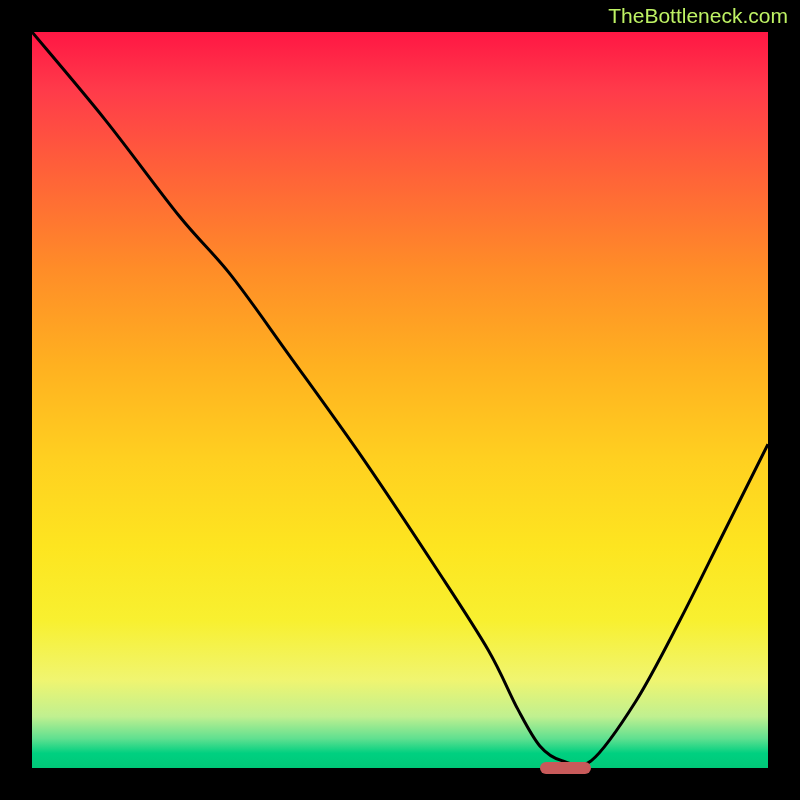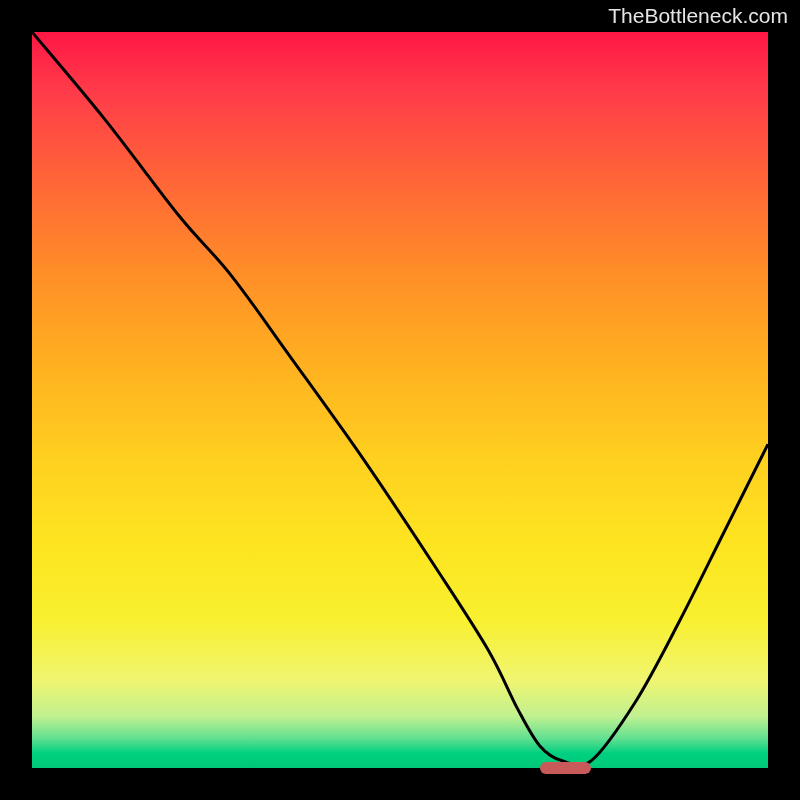--- a/index.html
+++ b/index.html
@@ -1,17 +1,17 @@
 <!DOCTYPE html>
 <html><head>
 <meta charset="utf-8">
 <style>
 body { margin: 0; padding: 0; background: #000; width: 800px; height: 800px; position: relative; font-family: Arial, sans-serif; }
 .container { width: 800px; height: 800px; position: relative; }
-.watermark { position: absolute; top: 4px; right: 12px; color: #e5e5e5; font-size: 21px; font-weight: normal; z-index: 10; text-align: center; }
+.watermark { position: absolute; top: 4px; right: 12px; color: #bef264; font-size: 21px; font-weight: normal; z-index: 10; text-align: center; }
 .plot-area { position: absolute; left: 32px; top: 32px; width: 736px; height: 736px; }
 .gradient-bg { position: absolute; left: 0; top: 0; width: 100%; height: 100%;
   background: linear-gradient(to bottom,
     #ff1744 0%,
     #ff3b4a 8%,
     #ff5e3a 18%,
     #ff8c28 32%,
     #ffb020 45%,
     #ffd020 58%,
     #fde520 70%,

